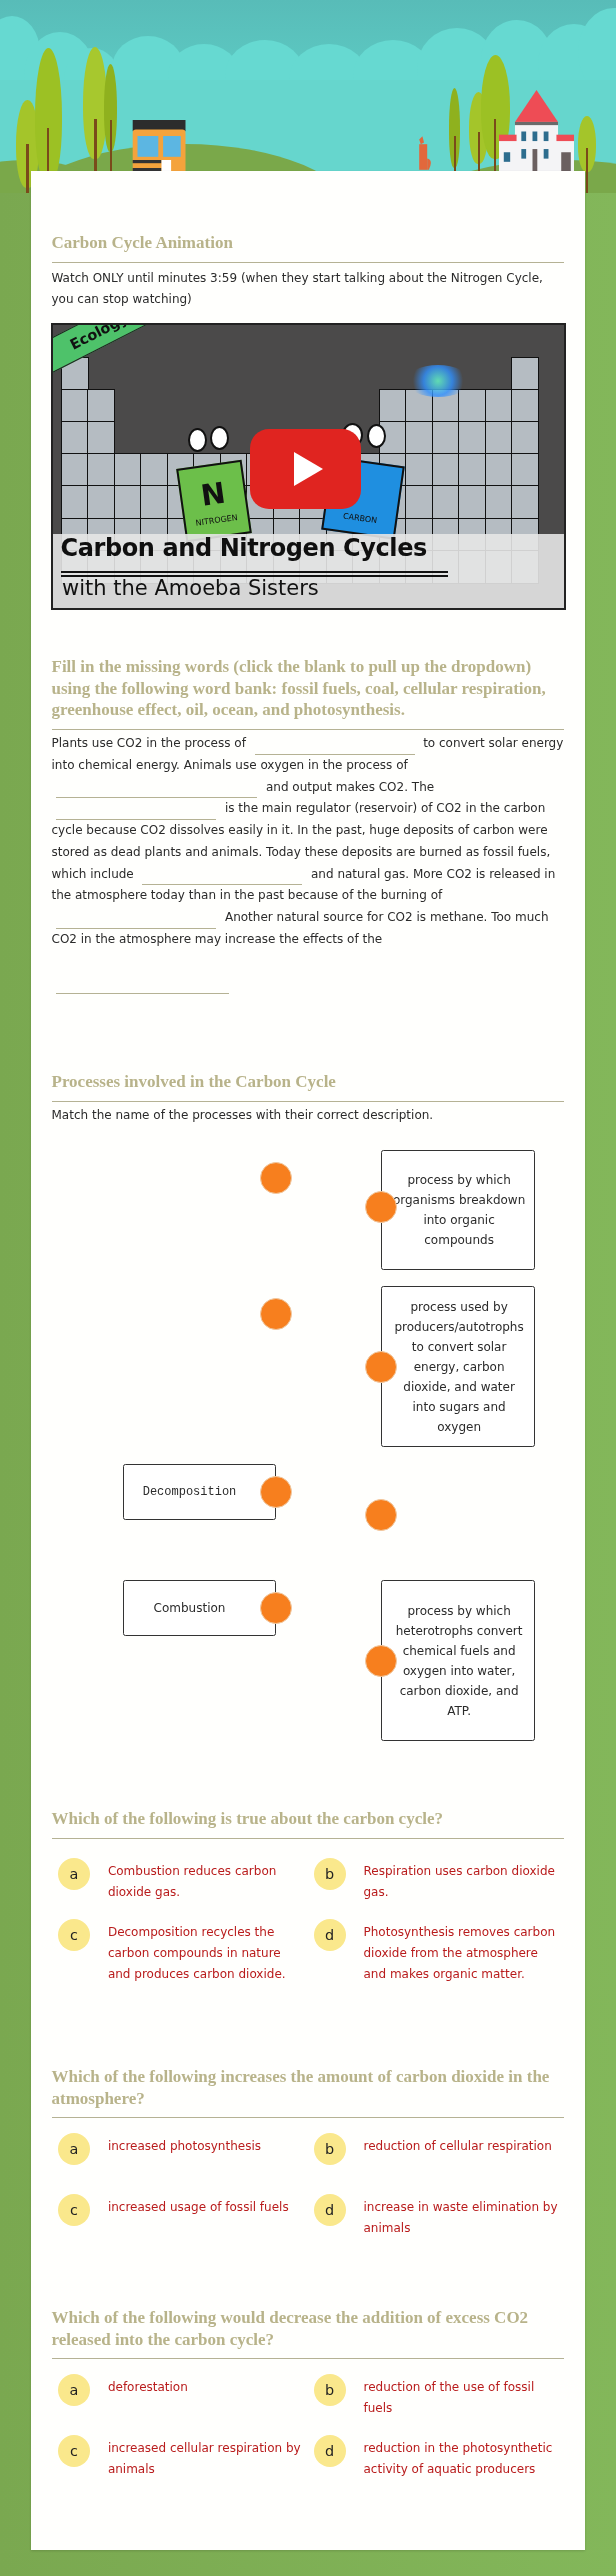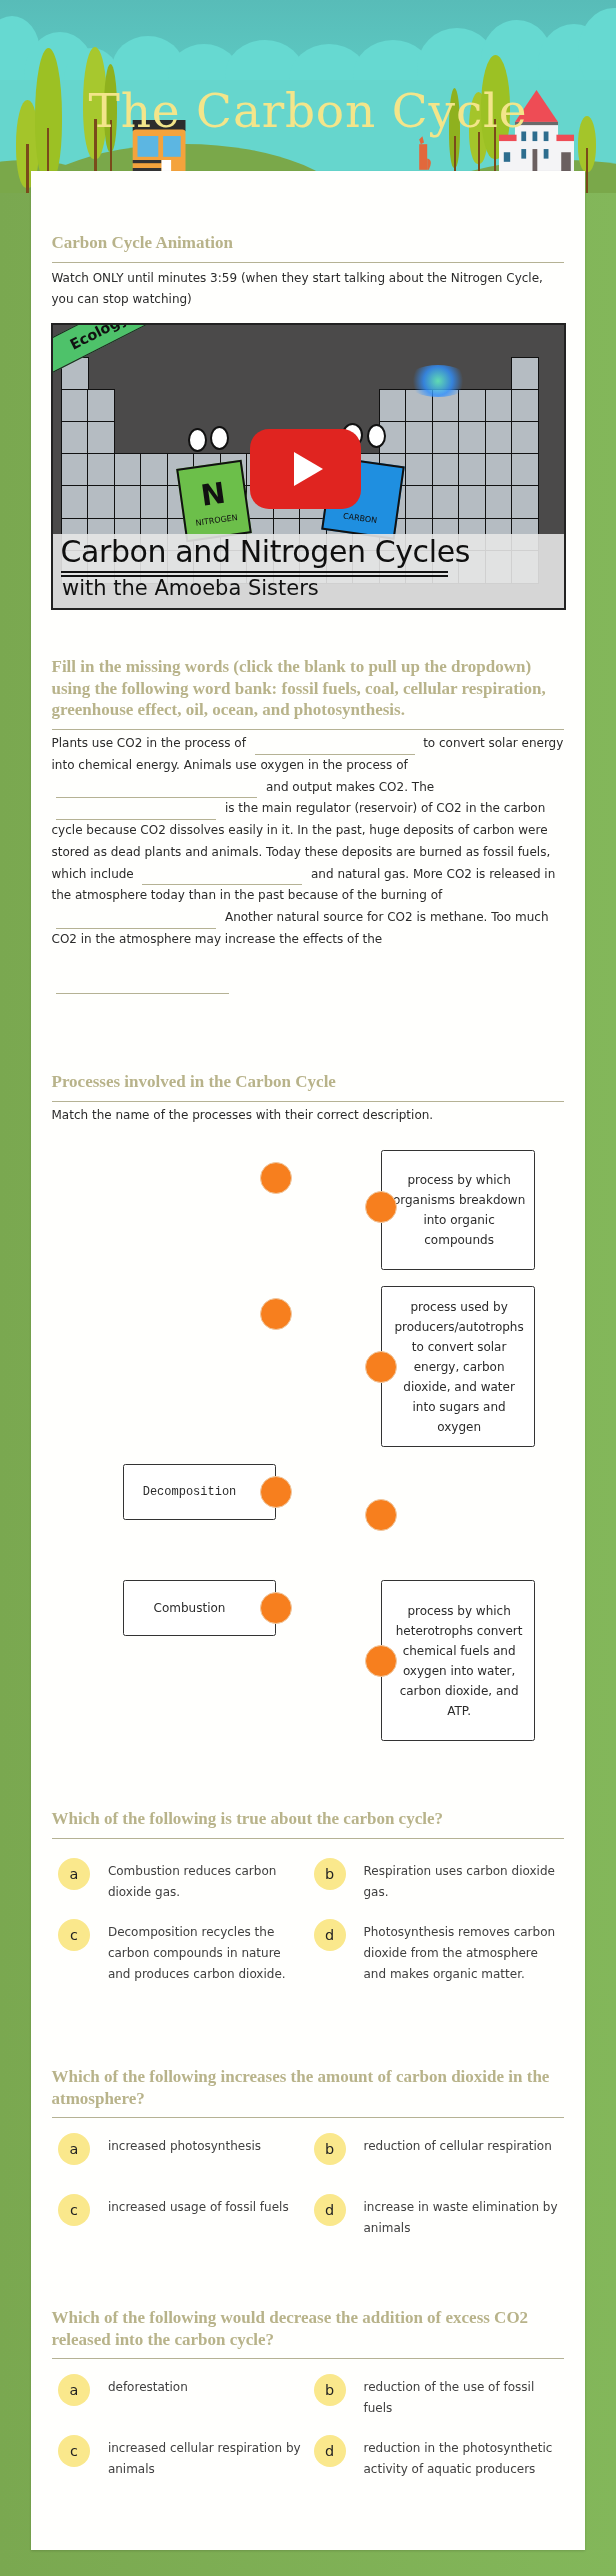--- a/index.html
+++ b/index.html
@@ -58,21 +58,21 @@
     border-top: 1.6px solid #222; border-bottom: 1.6px solid #222;
     font-family: "DejaVu Sans", sans-serif; font-weight: bold; font-size: 14.4px; color:#111;
     display:flex; align-items:center; padding-left: 39px;
   }
   .video-bottom {
     position: absolute; left: 0; right: 0; bottom: 0; height: 74px;
     background: rgba(230,230,230,0.9);
   }
   .video-title {
     position: absolute; left: 8px; top: 0; font-family: "DejaVu Sans", sans-serif;
-    font-weight: normal; font-size: 30px; color: #0f0f0f; letter-spacing: -0.4px;
+    font-weight: bold; font-size: 24px; color: #0f0f0f; letter-spacing: -0.4px;
   }
   .video-sub {
     position: absolute; left: 9.6px; top: 42px; font-family: "DejaVu Sans", sans-serif;
     font-size: 21px; color: #111;
   }
   .video-rule { position:absolute; left:8px; width: 387px; height: 1.6px; background:#111; }
   .play-btn {
     position: absolute; left: 197px; top: 104px; width: 111px; height: 80px;
     background: #e02420; border-radius: 19px;
   }
@@ -100,21 +100,21 @@
   }
   
   .opt { position: absolute; width: 249px; }
   .badge {
     position: absolute; left: 0; top: 0; width: 32px; height: 32px; border-radius: 50%;
     background: #fae88c; display: flex; align-items: center; justify-content: center;
     font-family: "DejaVu Sans", sans-serif; font-size: 14.4px; color: #222; cursor: pointer;
   }
   .opt-text {
     position: absolute; left: 50px; top: 3.2px; width: 199px;
-    font-family: "DejaVu Sans", sans-serif; font-size: 12px; color: #404040; line-height: 21px;
+    font-family: "DejaVu Sans", sans-serif; font-size: 12px; color: #b91c1c; line-height: 21px;
   }
 </style>
 </head>
 <body>
 
 <div class="banner">
 
   <div class="cloud" style="left:-16px;top:16px;width:56px;height:72px;"></div>
   <div class="cloud" style="left:24px;top:32px;width:72px;height:88px;"></div>
   <div class="cloud" style="left:64px;top:48px;width:56px;height:64px;"></div>
@@ -199,21 +199,20 @@
     <rect x="28" y="52" width="6" height="12" fill="#2d6d8e"></rect>
     <rect x="42" y="52" width="6" height="12" fill="#2d6d8e"></rect>
     <rect x="56" y="52" width="6" height="12" fill="#2d6d8e"></rect>
     <rect x="28" y="74" width="6" height="12" fill="#2d6d8e"></rect>
     <rect x="42" y="74" width="6" height="30" fill="#6b6060"></rect>
     <rect x="56" y="74" width="6" height="12" fill="#2d6d8e"></rect>
     <rect x="6" y="78" width="8" height="12" fill="#2d6d8e"></rect>
     <rect x="78" y="78" width="12" height="26" fill="#6b6060"></rect>
   </svg>
 
-  <h1 class="banner-title">The Carbon Cycle</h1>
 </div>
 
 <div class="card">
 
   <div class="section" style="top:61px;">
     <h2 class="sec-title">Carbon Cycle Animation</h2>
     <p class="body-text" style="margin-top:4.8px;">Watch ONLY until minutes 3:59 (when they start talking about the Nitrogen Cycle, you can stop watching)</p>
   </div>
 
   <div class="video" style="left:20px;top:152px;width:515px;height:287px;">

